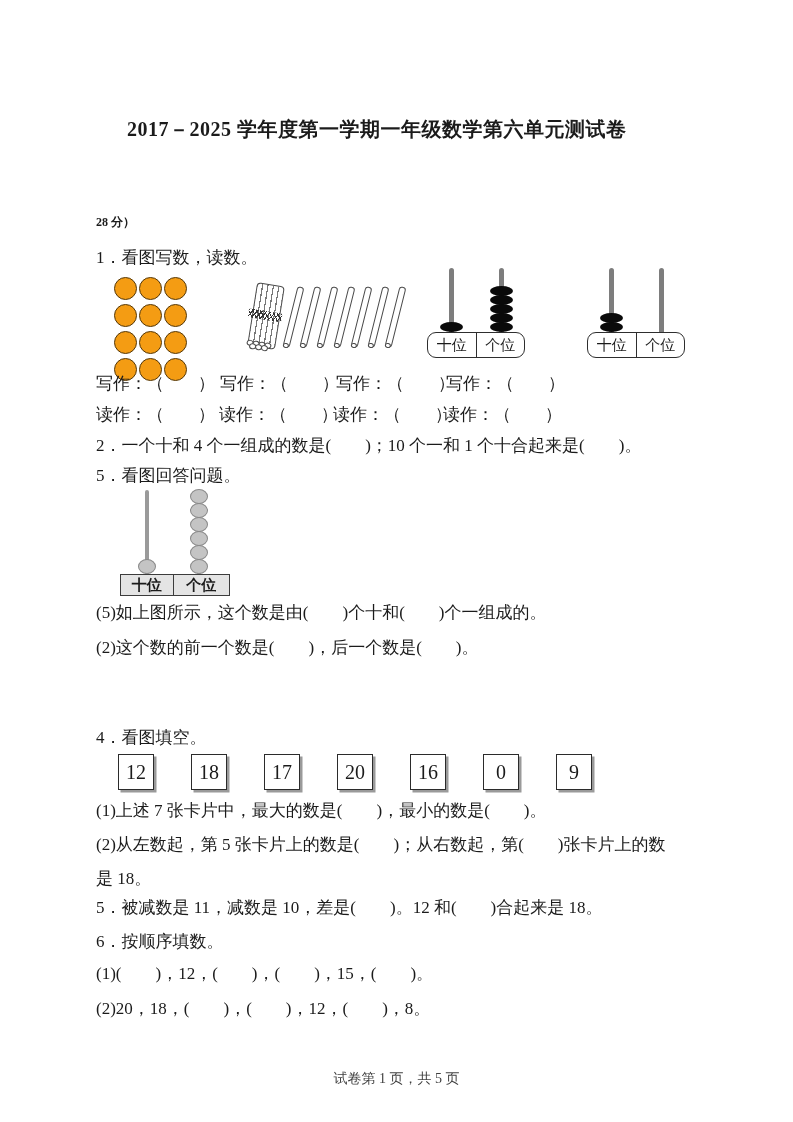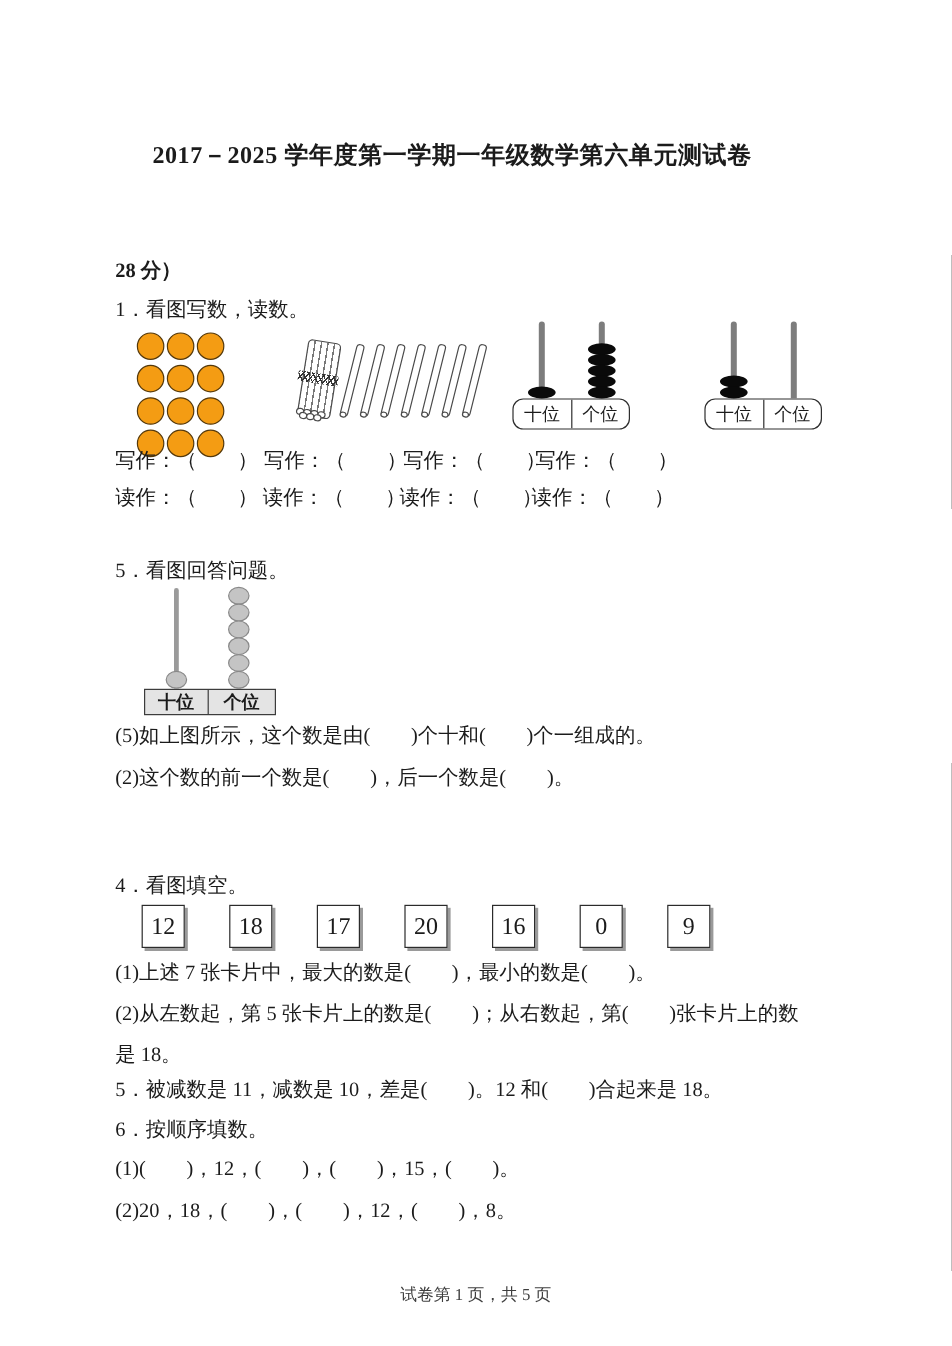--- a/index.html
+++ b/index.html
@@ -9,21 +9,21 @@
     background:#ffffff;
     font-family:"Liberation Serif","DejaVu Serif",serif;
     color:#1b1b1b;
     overflow:hidden;
   }
   .abs{position:absolute;white-space:nowrap;}
   .t-line1{left:127px;top:116px;font-size:20px;font-weight:bold;letter-spacing:.5px;}
   .t-line2{left:96px;top:164px;font-weight:bold;}
   .t-line2 .big{font-size:20px;letter-spacing:.5px;}
   .t-line2 .small{font-size:17px;}
-  .t-line3{left:96px;top:214px;font-size:17px;font-weight:bold;}
+  .t-line3{left:96px;top:214px;font-size:12px;font-weight:bold;}
   .body-line{font-size:17px;}
 
   
   .oranges{left:114px;top:277px;display:grid;gap:4px;}
   .orange{width:21px;height:21px;border-radius:50%;border:1.6px solid #54380a;background:#F49C13;}
 
   .sticks{left:244px;top:280px;width:140px;height:78px;}
   .bundle{position:absolute;left:8px;top:4px;width:26px;height:62px;
     border:1.2px solid #4a4a4a;border-radius:4px;
     background:repeating-linear-gradient(90deg,#fff 0 4.2px,#777 4.2px 5.4px);
@@ -177,20 +177,21 @@
   <div class="abs body-line" style="left:96px;top:372px">写作：（　　）</div>
   <div class="abs body-line" style="left:220px;top:372px">写作：（　　）</div>
   <div class="abs body-line" style="left:336px;top:372px">写作：（　　）</div>
   <div class="abs body-line" style="left:446px;top:372px">写作：（　　）</div>
 
   <div class="abs body-line" style="left:96px;top:403px">读作：（　　）</div>
   <div class="abs body-line" style="left:219px;top:403px">读作：（　　）</div>
   <div class="abs body-line" style="left:333px;top:403px">读作：（　　）</div>
   <div class="abs body-line" style="left:443px;top:403px">读作：（　　）</div>
 
+  <div class="abs body-line" style="left:96px;top:434px">2．一个十和 4 个一组成的数是(　　)；10 个一和 1 个十合起来是(　　)。</div>
 
   <div class="abs body-line" style="left:96px;top:464px">5．看图回答问题。</div>
 
   <div class="abs abacus3" style="left:120px;top:490px">
     <div class="ab3-rods">
       <div class="ab3-col c1">
         <div class="rod3"></div>
           <div class="beads" id="abacus-c-tens-beads">
             <div class="bead3"></div>
           </div>

